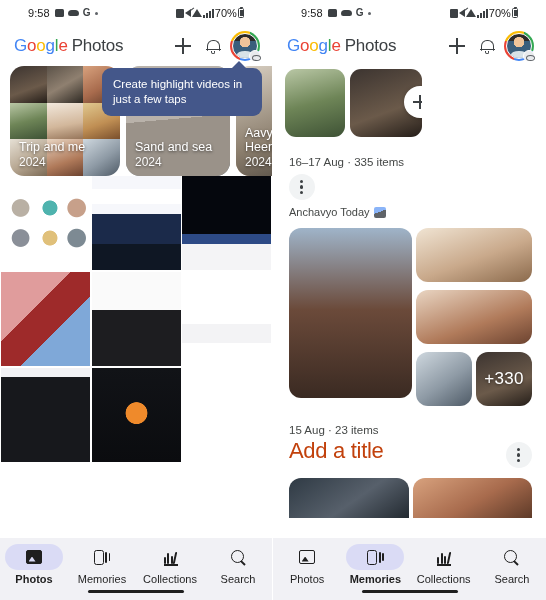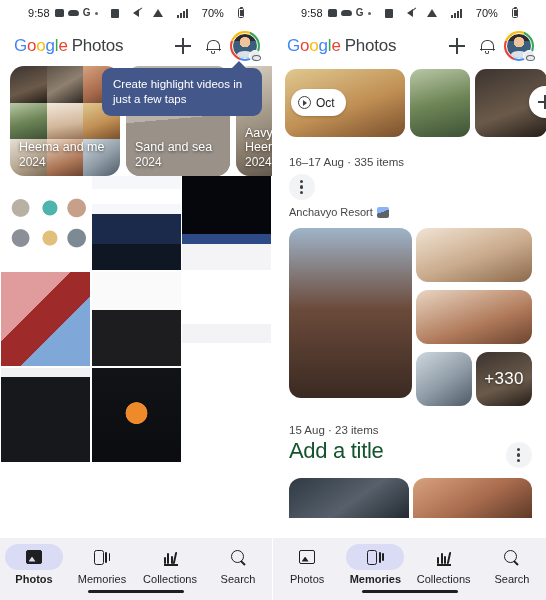--- a/index.html
+++ b/index.html
@@ -22,21 +22,21 @@
   .statusbar {
     height: 26px;
     display: flex; align-items: center;
     padding: 0 28px;
     font-size: 10.5px; color: #1b1b1b;
     letter-spacing: .1px;
   }
   .sb-time { font-weight: 500; font-size: 11px; }
   .sb-left-icons { display: flex; align-items: center; gap: 4px; margin-left: 5px; }
   .sb-spacer { flex: 1; }
-  .sb-right { display: flex; align-items: center; gap: 14px; }
+  .sb-right { display: flex; align-items: center; gap: 1px; }
   .ico-photo-sq {
     width: 9px; height: 8px; background: #3c4043; border-radius: 1.5px;
   }
   .ico-cloud {
     width: 11px; height: 6px; background: #3c4043;
     border-radius: 5px 5px 3px 3px;
   }
   .ico-gletter { font-weight: 700; font-size: 10px; color: #3c4043; line-height: 1; }
   .ico-dot { width: 3px; height: 3px; border-radius: 50%; background: #5f6368; }
   .ico-vib { width: 8px; height: 9px; background: #3c4043; border-radius: 1px; }
@@ -275,21 +275,21 @@
     box-shadow:0 1px 4px rgba(0,0,0,.25); z-index:5;
   }
   .fab-plus .plus-ico { width:14px;height:14px; }
   .fab-plus .plus-ico:before{left:6px;height:14px}
   .fab-plus .plus-ico:after{top:6px;width:14px}
 
   
   .mem-meta { font-size:11.5px; color:#444746; padding: 18px 16px 0 16px; }
   .mem-head { display:flex; align-items:flex-start; padding: 2px 14px 0 16px; }
   .mem-title { font-size:22px; font-weight:400; color:#1f1f1f; letter-spacing:-0.3px; flex:1; }
-  .mem-title.placeholder { color:#14532d; }
+  .mem-title.placeholder { color:#c2410c; }
   .mem-kebab {
     width:26px;height:26px;border-radius:50%;background:#f1f3f4;
     display:flex;align-items:center;justify-content:center;cursor:pointer;
     margin-top:4px; flex-shrink:0;
   }
   .mem-sub {
     font-size:11px; color:#444746; padding: 6px 16px 0 16px;
     display:flex; align-items:center; gap:4px;
   }
   .sub-ico {
@@ -380,21 +380,21 @@
             <span class="p-m"></span>
             <span class="p-f"></span>
           <span class="p-d"></span>
             <span class="p-n"></span>
             <span class="p-e"></span>
           <span class="p-g"></span>
             <span class="p-l"></span>
             <span class="p-k"></span>
         </div>
         <div class="mem-label">
-          <span>Heema and me</span>
+          <span>Trip and me</span>
           <span class="mem-year">2024</span>
         </div>
       </div>
       <div class="mem-card w2 p-k">
         <div class="collage" style="background:linear-gradient(175deg,#b9b2aa 0 48%,#9a9289 48% 100%);"></div>
         <div class="mem-label">
           <span>Sand and sea</span>
           <span class="mem-year">2024</span>
         </div>
       </div>
@@ -529,47 +529,41 @@
             <span class="bell-clap"></span>
           </span>
       </div>
       <div class="avatar-wrap">
         <div class="avatar-img"></div>
         <div class="avatar-badge"></div>
       </div>
     </div>
 
     <div class="car-row">
-      <div class="car-card c1 p-e">
-        <div class="oct-chip">
-          <span class="play-ico"></span>
-          <span>Oct</span>
-        </div>
-      </div>
       <div class="car-card c2 p-d"></div>
       <div class="car-card c3 p-h">
         <div class="fab-plus">
           <span class="plus-ico"></span>
         </div>
       </div>
 
     </div>
 
     <div class="mem-meta">16–17 Aug  ·  335 items</div>
     <div class="mem-head">
       <div class="mem-kebab">
         <div class="kebab">
             <i></i>
             <i></i>
             <i></i>
           </div>
       </div>
     </div>
     <div class="mem-sub">
-      <span>Anchavyo Resort</span>
+      <span>Anchavyo Today</span>
       <span class="sub-ico"></span>
     </div>
 
     <div class="grid2">
       <div class="g-left p-i"></div>
       <div class="g-right">
         <div class="g-r1 p-j"></div>
         <div class="g-r2 p-l"></div>
         <div class="g-r3">
           <div class="p-k"></div>

